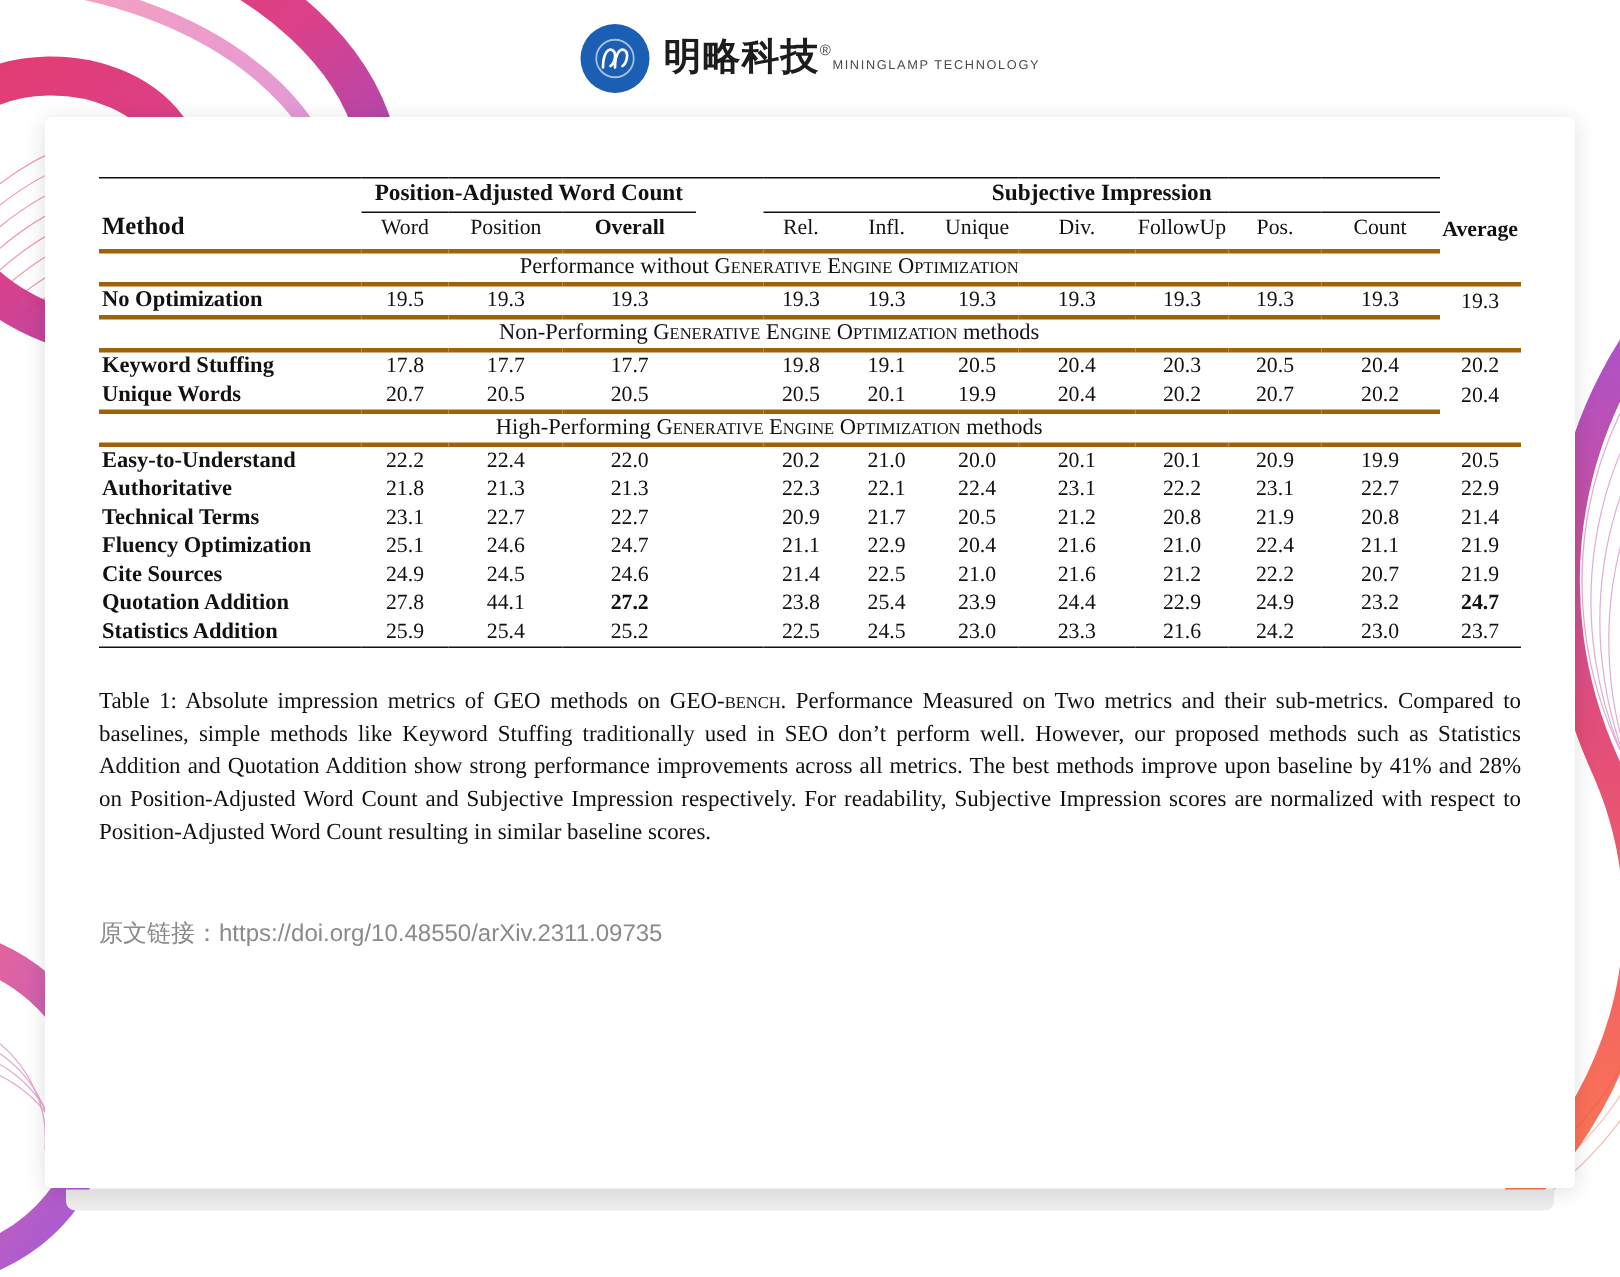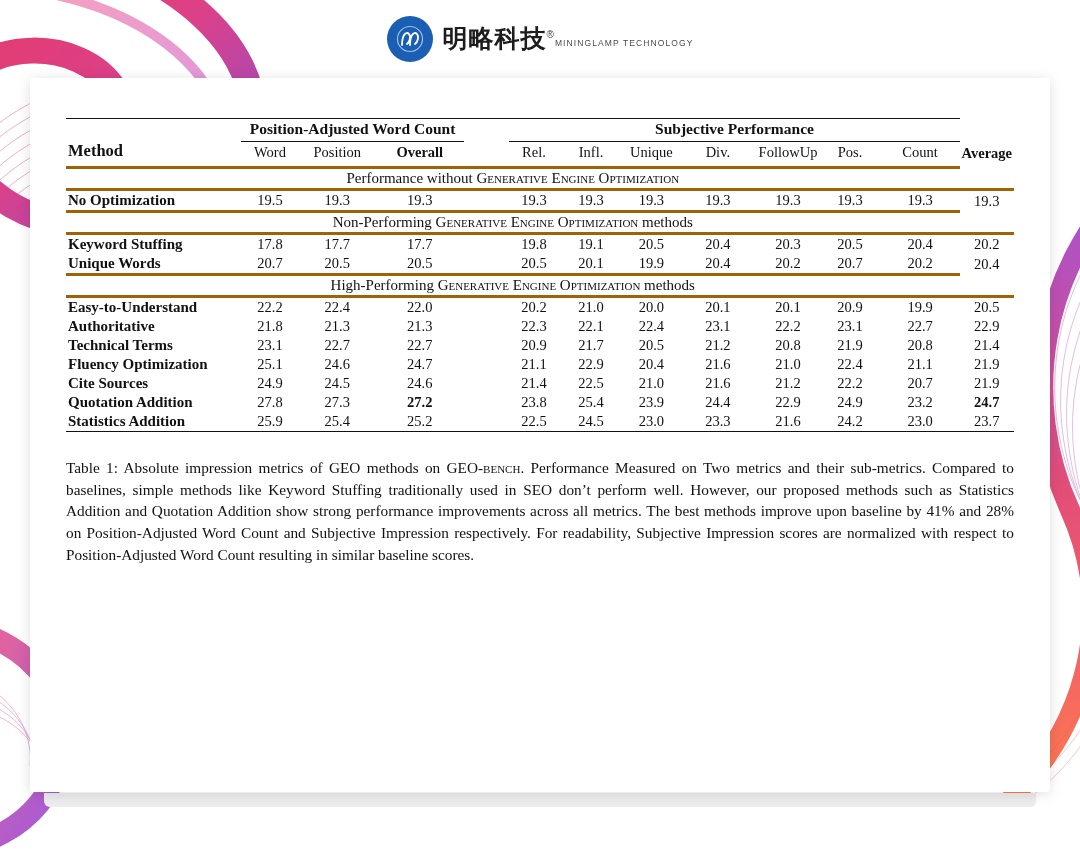--- a/index.html
+++ b/index.html
@@ -301,21 +301,21 @@
         <col style="width:6%">
         <col style="width:7%">
         <col style="width:9%">
     </colgroup>
 
     <tbody>
         <tr class="hrule-top">
       <td rowspan="2" class="method-head">Method</td>
       <td colspan="3" class="grp-head grp-rule">Position-Adjusted Word Count</td>
       <td></td>
-      <td colspan="7" class="grp-head grp-rule">Subjective Performance</td>
+      <td colspan="7" class="grp-head grp-rule">Subjective Impression</td>
     </tr>
     <tr>
       <td class="col-head">Word</td>
       <td class="col-head">Position</td>
       <td class="col-head bold">Overall</td>
       <td></td>
       <td class="col-head">Rel.</td>
       <td class="col-head">Infl.</td>
       <td class="col-head">Unique</td>
       <td class="col-head">Div.</td>
@@ -452,21 +452,21 @@
       <td class="num">21.0</td>
       <td class="num">21.6</td>
       <td class="num">21.2</td>
       <td class="num">22.2</td>
       <td class="num">20.7</td>
       <td class="num">21.9</td>
     </tr>
     <tr>
       <td class="method">Quotation Addition</td>
       <td class="num">27.8</td>
-      <td class="num">27.3</td>
+      <td class="num">44.1</td>
       <td class="num b">27.2</td>
       <td></td>
       <td class="num">23.8</td>
       <td class="num">25.4</td>
       <td class="num">23.9</td>
       <td class="num">24.4</td>
       <td class="num">22.9</td>
       <td class="num">24.9</td>
       <td class="num">23.2</td>
       <td class="num b">24.7</td>
@@ -489,14 +489,17 @@
     <tr class="hrule-thin">
       <td colspan="13" style="padding:0;"></td>
     </tr>
   </tbody>
     </table>
 
   <div class="caption">
     <span>Table 1:</span><span>  Absolute impression metrics of GEO methods on GEO-</span><span class="sc">bench</span><span>. Performance Measured on Two metrics and their sub-metrics. Compared to baselines, simple methods like Keyword Stuffing traditionally used in SEO don’t perform well. However, our proposed methods such as Statistics Addition and Quotation Addition show strong performance improvements across all metrics. The best methods improve upon baseline by 41% and 28% on Position-Adjusted Word Count and Subjective Impression respectively. For readability, Subjective Impression scores are normalized with respect to Position-Adjusted Word Count resulting in similar baseline scores.</span>
   </div>
 
+  <div class="source-line">
+    <span>原文链接：</span><a class="source-link" href="#">https://doi.org/10.48550/arXiv.2311.09735</a>
+  </div>
 
 </div>
 
 </body></html>

